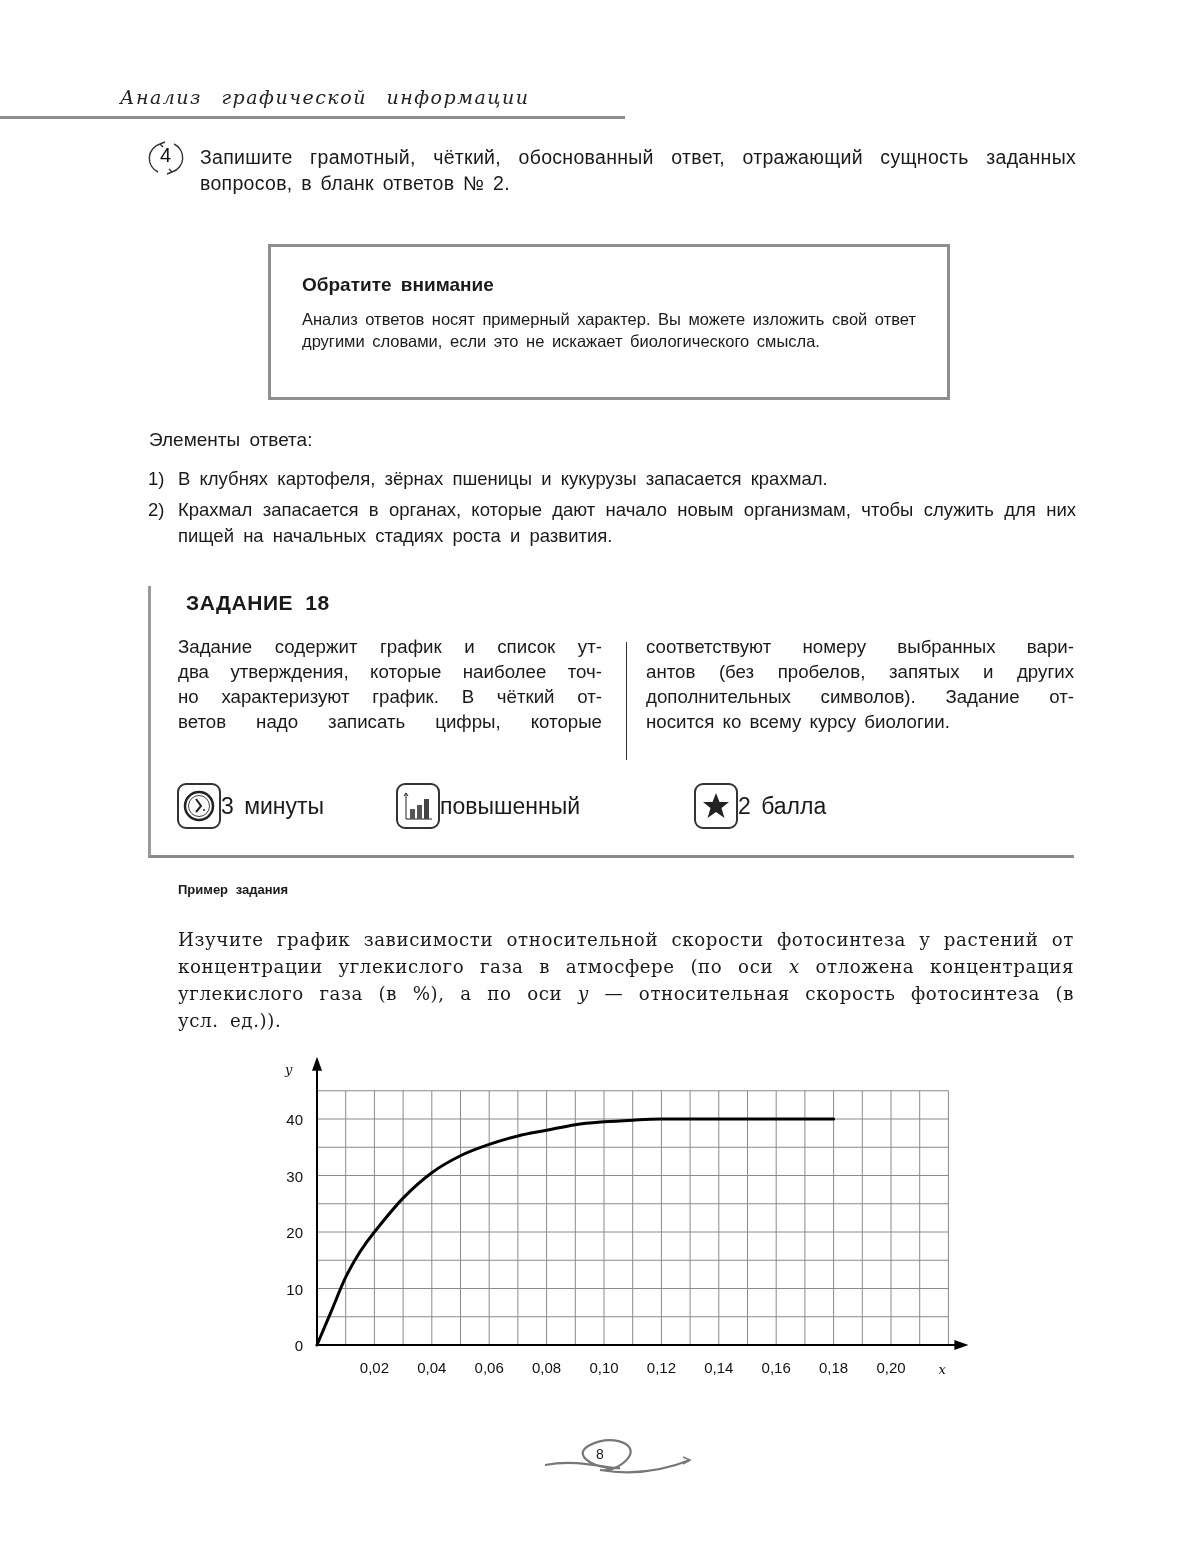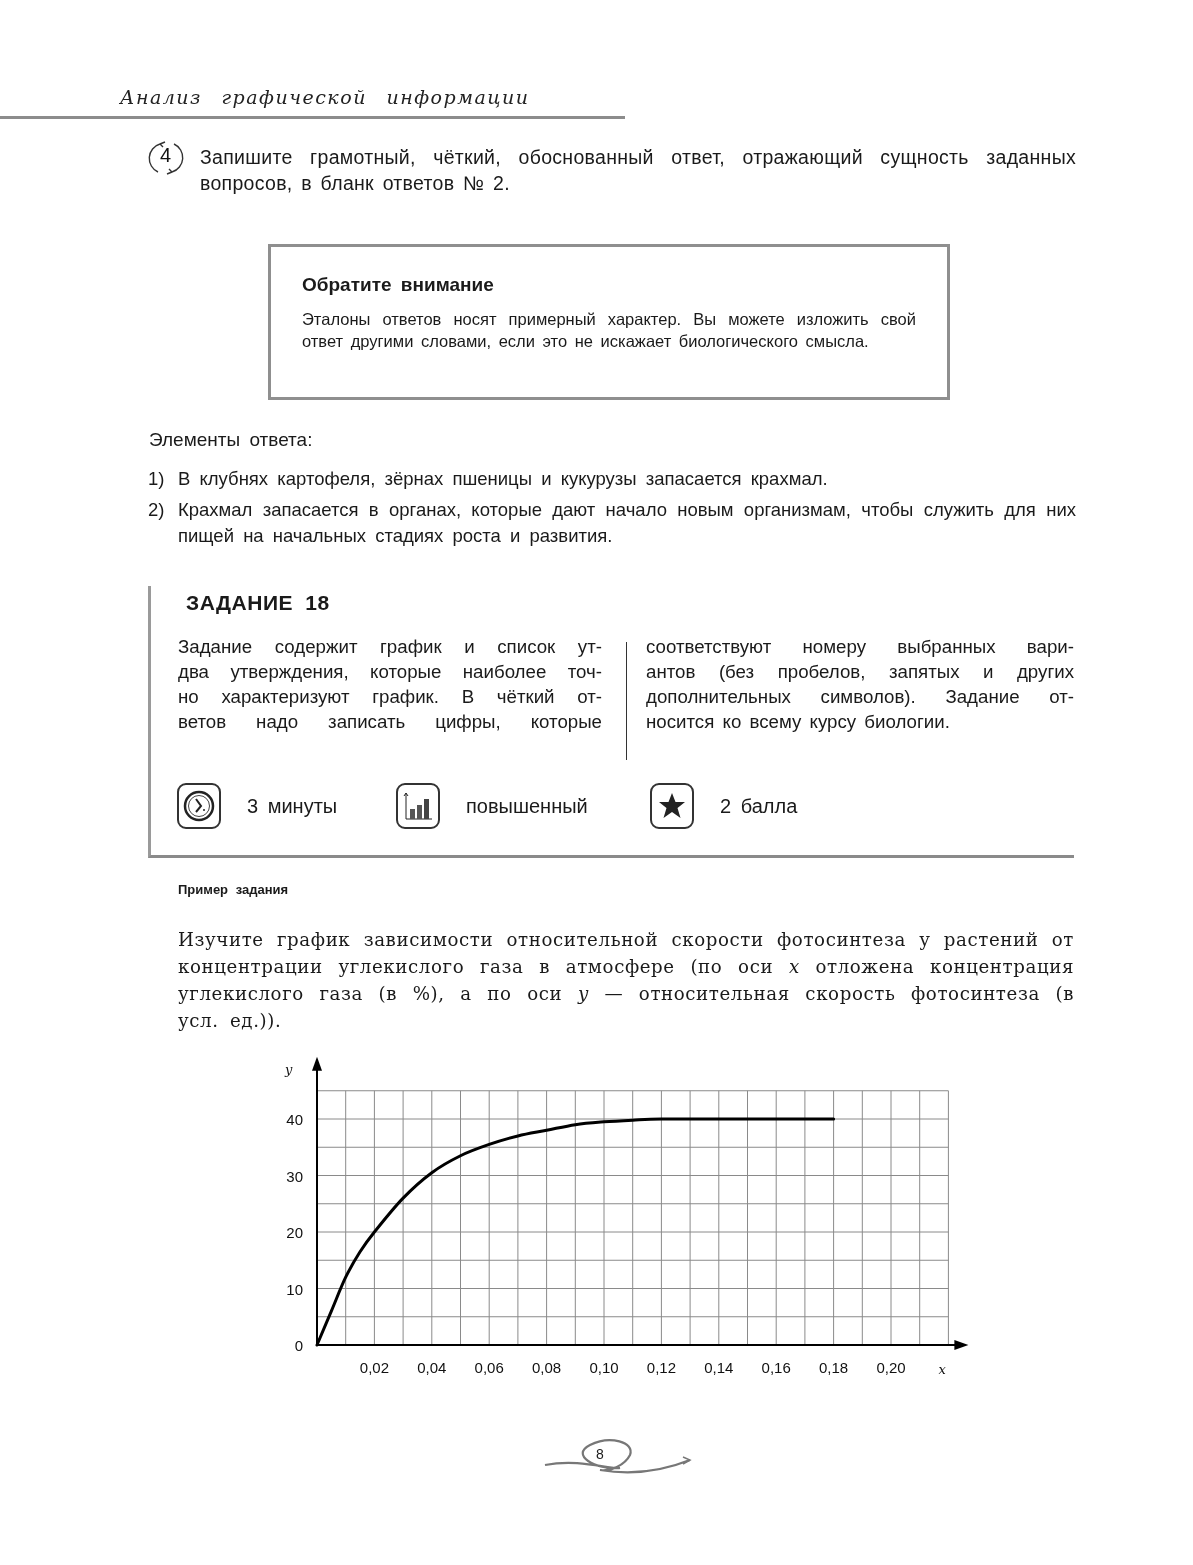--- a/index.html
+++ b/index.html
@@ -28,21 +28,21 @@
   .task-col { top: 634px; font-size: 18.7px; line-height: 25px; text-align: justify; text-align-last: justify; word-spacing: 3px; }
   .task-col.left { left: 178px; width: 424px; }
   .task-col.right { left: 646px; width: 428px; }
   .task-col.right .last { text-align-last: left; }
   .task-col .line { display: block; text-align: justify; text-align-last: justify; }
   .task-col .line.last { text-align-last: left; }
   .col-divider { left: 626px; top: 642px; width: 1px; height: 118px; background: #333; }
 
   .meta-item { top: 782px; height: 48px; display: flex; align-items: center; }
   .meta-icon { width: 44px; height: 46px; border: 2px solid #333; border-radius: 9px; box-sizing: border-box; display: flex; align-items: center; justify-content: center; }
-  .meta-label { font-size: 20px; margin-left: 26px; word-spacing: 4px; }
+  .meta-label { font-size: 23px; word-spacing: 4px; }
 
   .example-title { left: 178px; top: 882px; font-weight: bold; font-size: 13px; word-spacing: 4px; }
   .example-text { left: 178px; top: 926px; width: 896px; font-family: "DejaVu Serif", serif; font-size: 18.2px; line-height: 27px; text-align: justify; word-spacing: 5px; letter-spacing: 0.6px; }
   .example-text i { font-style: italic; }
 
   .chart { left: 0; top: 0; width: 1193px; height: 1565px; }
   .chart text { font-family: "Liberation Sans", sans-serif; font-size: 15px; fill: #111; }
   .chart text.axis-name { font-family: "DejaVu Serif", serif; font-style: italic; font-size: 13px; }
 
   .page-num-wrap { left: 540px; top: 1430px; width: 160px; height: 55px; }
@@ -61,21 +61,21 @@
   <path d="M26 34 L21 36 M26 34 L23 31" stroke="#333" stroke-width="1.4"></path>
 </svg>
 <div class="abs step-num">4</div>
 <div class="abs step-text">
   <div style="text-align:justify;text-align-last:justify;">Запишите грамотный, чёткий, обоснованный ответ, отражающий сущность заданных</div>
   <div>вопросов, в бланк ответов № 2.</div>
 </div>
 
 <div class="abs note-box"></div>
 <div class="abs note-title">Обратите внимание</div>
-<div class="abs note-body">Эталоны ответов носят примерный характер. Вы можете изложить свой ответ другими словами, если это не искажает биологического смысла.</div>
+<div class="abs note-body">Анализ ответов носят примерный характер. Вы можете изложить свой ответ другими словами, если это не искажает биологического смысла.</div>
 
 <div class="abs answer-title">Элементы ответа:</div>
 <div class="abs answer-list">
   <div class="answer-item">
     <span class="num">1)</span>
     <span class="txt">В клубнях картофеля, зёрнах пшеницы и кукурузы запасается крахмал.</span>
   </div>
   <div class="answer-item">
     <span class="num">2)</span>
     <span class="txt">Крахмал запасается в органах, которые дают начало новым организмам, чтобы служить для них пищей на начальных стадиях роста и развития.</span>
@@ -114,21 +114,21 @@
     <svg width="34" height="34" viewBox="0 0 34 34">
       <path d="M5 4 L5 30 L31 30" fill="none" stroke="#222" stroke-width="1"></path>
       <path d="M3 7 L5 4 L7 7" fill="none" stroke="#222" stroke-width="1"></path>
       <rect x="9" y="20" width="5" height="10" fill="#555"></rect>
       <rect x="16" y="16" width="5" height="14" fill="#555"></rect>
       <rect x="23" y="10" width="5" height="20" fill="#444"></rect>
     </svg>
   </div>
   <span class="meta-label">повышенный</span>
 </div>
-<div class="abs meta-item" style="left:650px;justify-content:flex-end;">
+<div class="abs meta-item" style="left:694px;justify-content:flex-end;">
   <div class="meta-icon">
     <svg width="34" height="34" viewBox="0 0 34 34">
       <polygon points="17,4 20.5,13 30,13 22.5,19 25.5,29 17,23 8.5,29 11.5,19 4,13 13.5,13" fill="#222"></polygon>
     </svg>
   </div>
   <span class="meta-label">2 балла</span>
 </div>
 
 <div class="abs example-title">Пример задания</div>
 <div class="abs example-text"><span>Изучите график зависимости относительной скорости фотосинтеза у растений от концентрации углекислого газа в атмосфере (по оси </span><i>x</i><span> отложена концентрация углекислого газа (в %), а по оси </span><i>y</i><span> — относительная скорость фотосинтеза (в усл. ед.)).</span></div>

